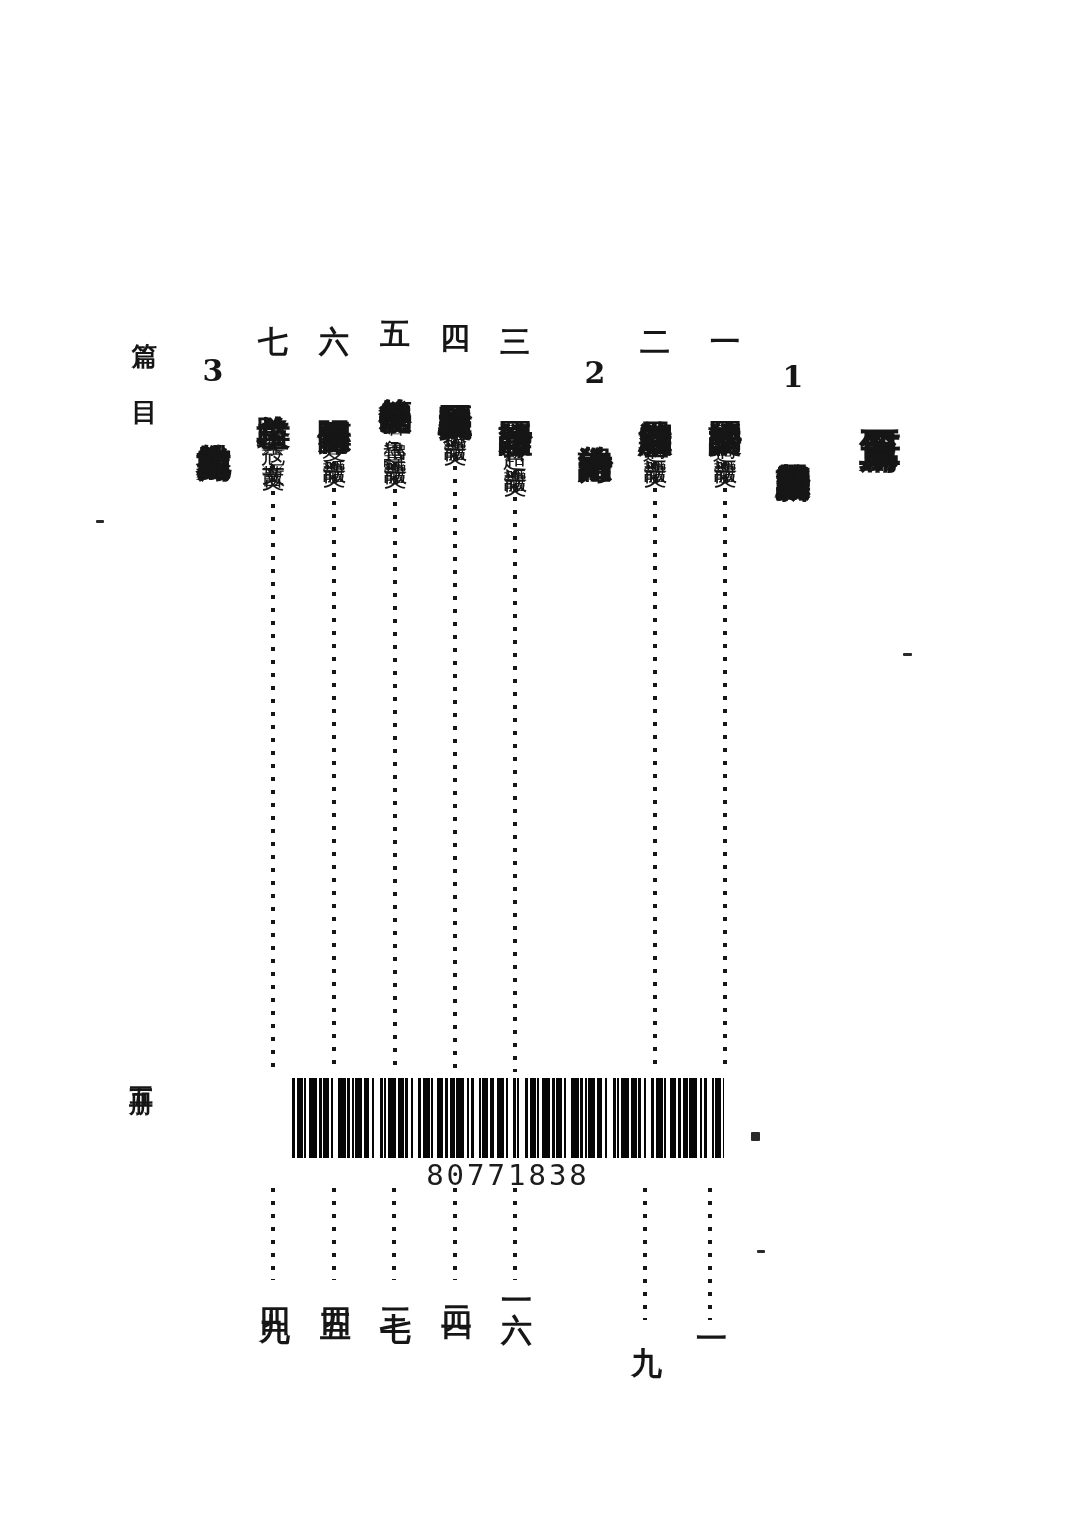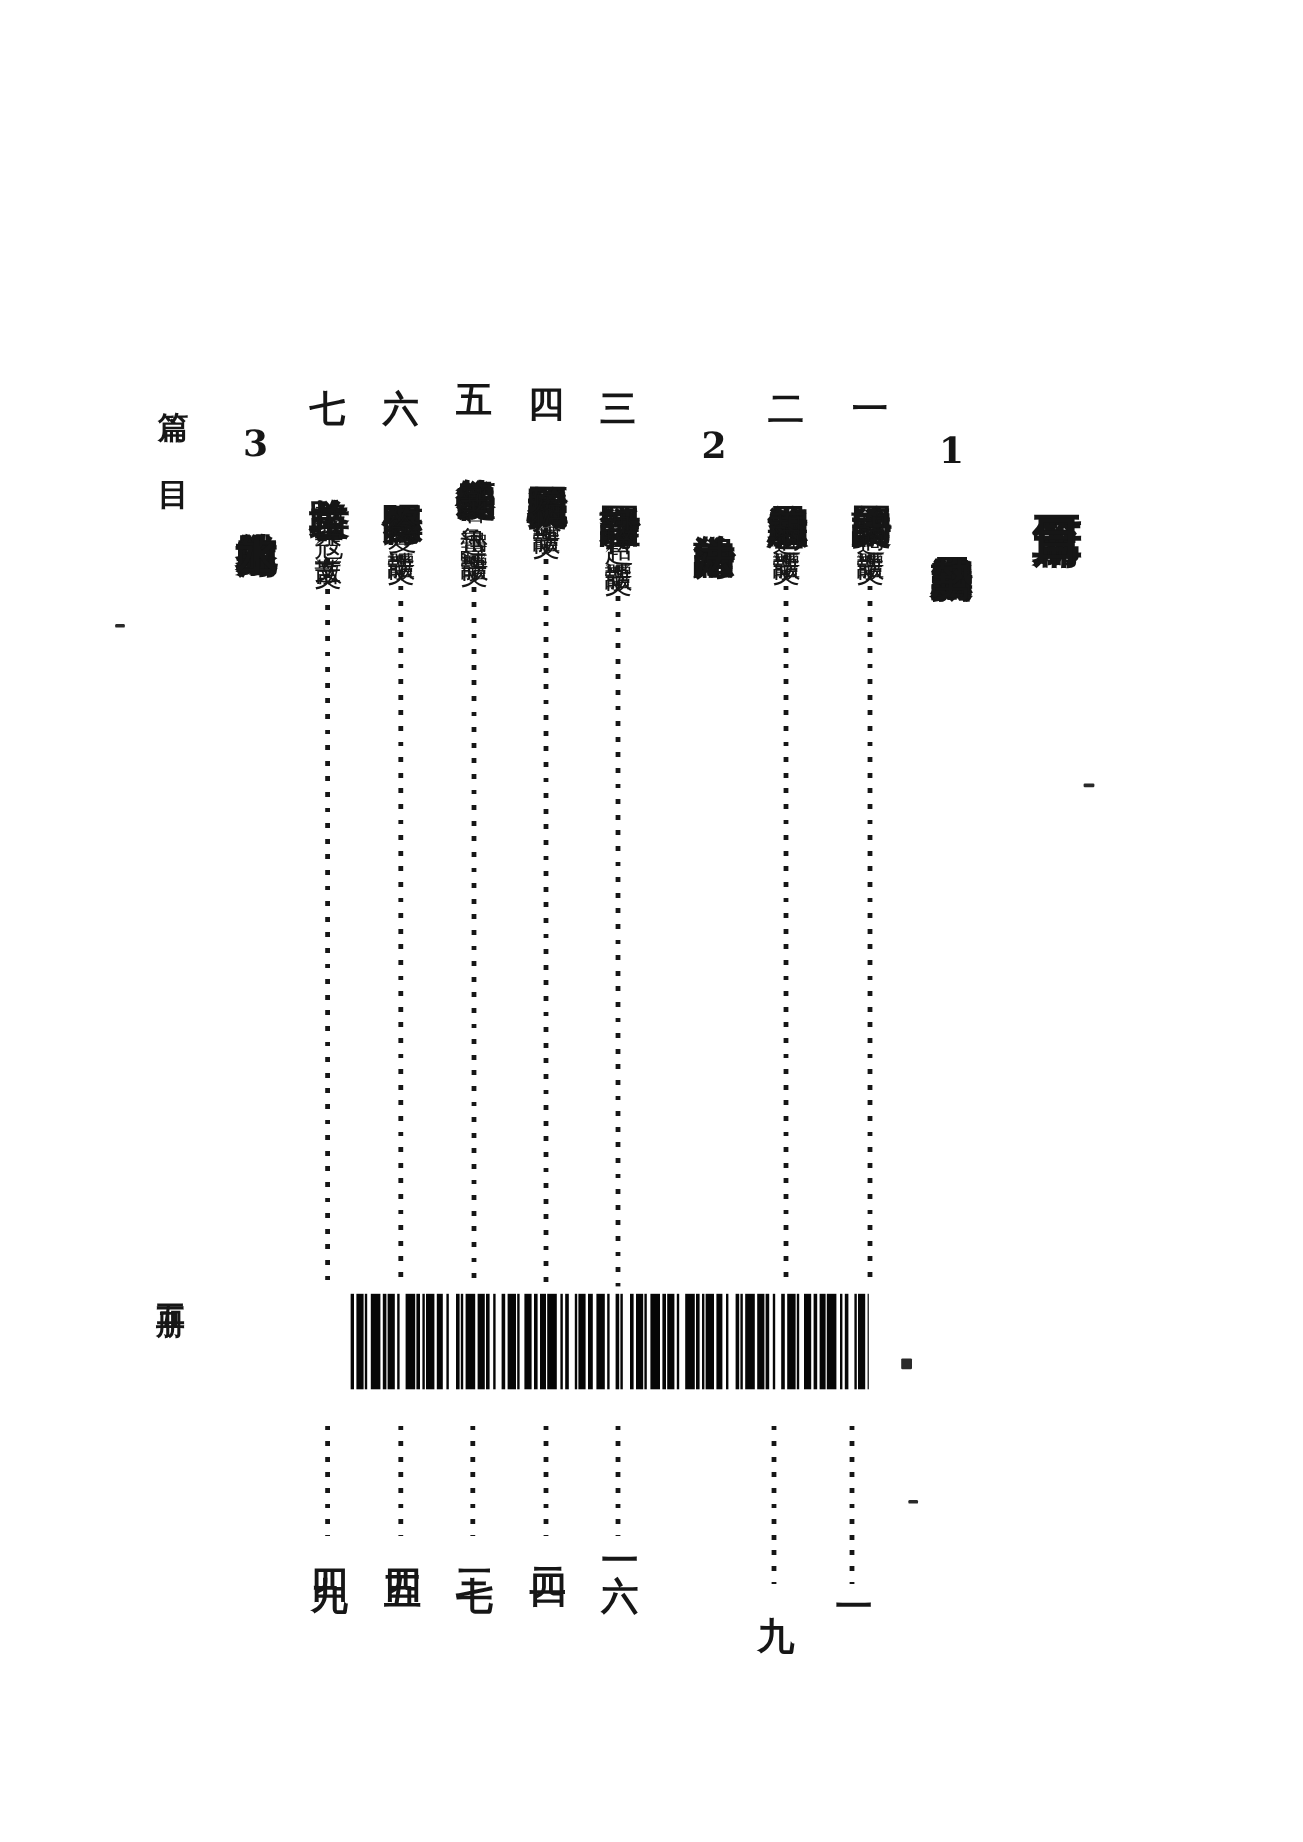--- a/index.html
+++ b/index.html
@@ -189,20 +189,21 @@
       <i style="left: 378px; width: 6px;"></i>
       <i style="left: 386px; width: 3px;"></i>
       <i style="left: 391px; width: 5px;"></i>
       <i style="left: 397px; width: 8px;"></i>
       <i style="left: 408px; width: 2px;"></i>
       <i style="left: 412px; width: 3px;"></i>
       <i style="left: 420px; width: 2px;"></i>
       <i style="left: 423px; width: 6px;"></i>
       <i style="left: 431px; width: 4px;"></i>
     </div>
+  <div class="barcode-number">80771838</div>
 
   <div class="ldots" style="left:708px;top:1188px;height:132px;"></div>
   <div class="pagenum v" style="left:694px;top:1322px;">一</div>
 
   <div class="ldots" style="left:643px;top:1188px;height:132px;"></div>
   <div class="pagenum v" style="left:629px;top:1322px;">九</div>
 
   <div class="ldots" style="left:513px;top:1188px;height:92px;"></div>
   <div class="pagenum v" style="left:499px;top:1284px;">一六</div>
 

